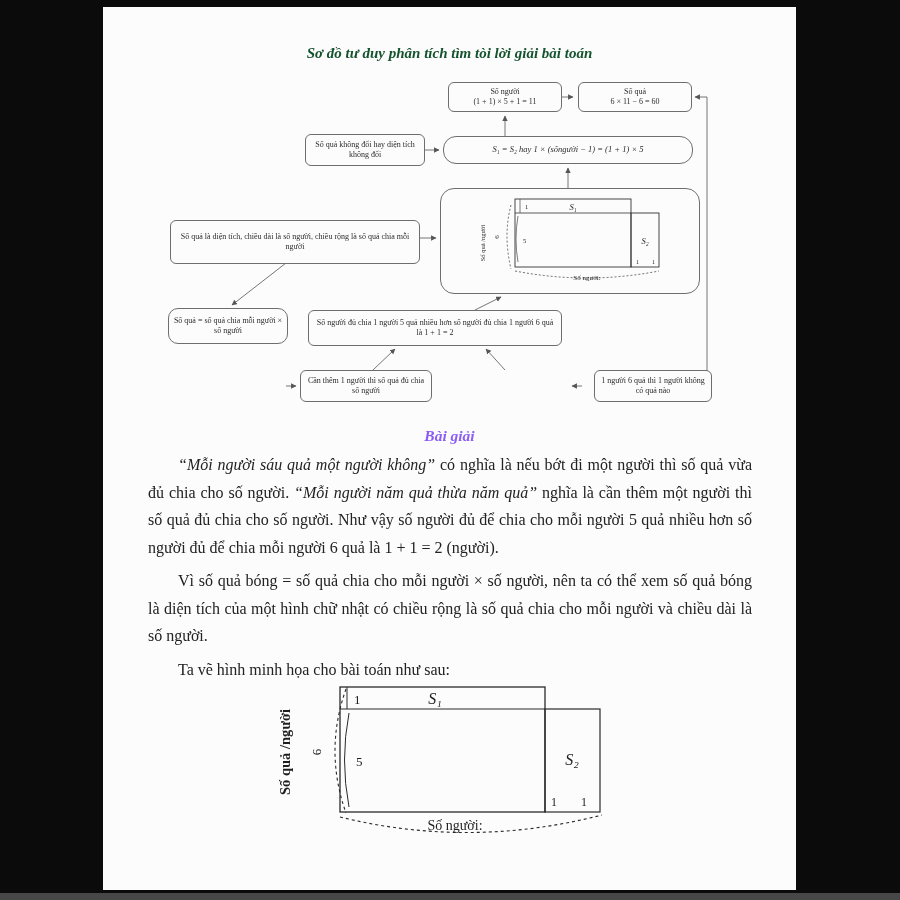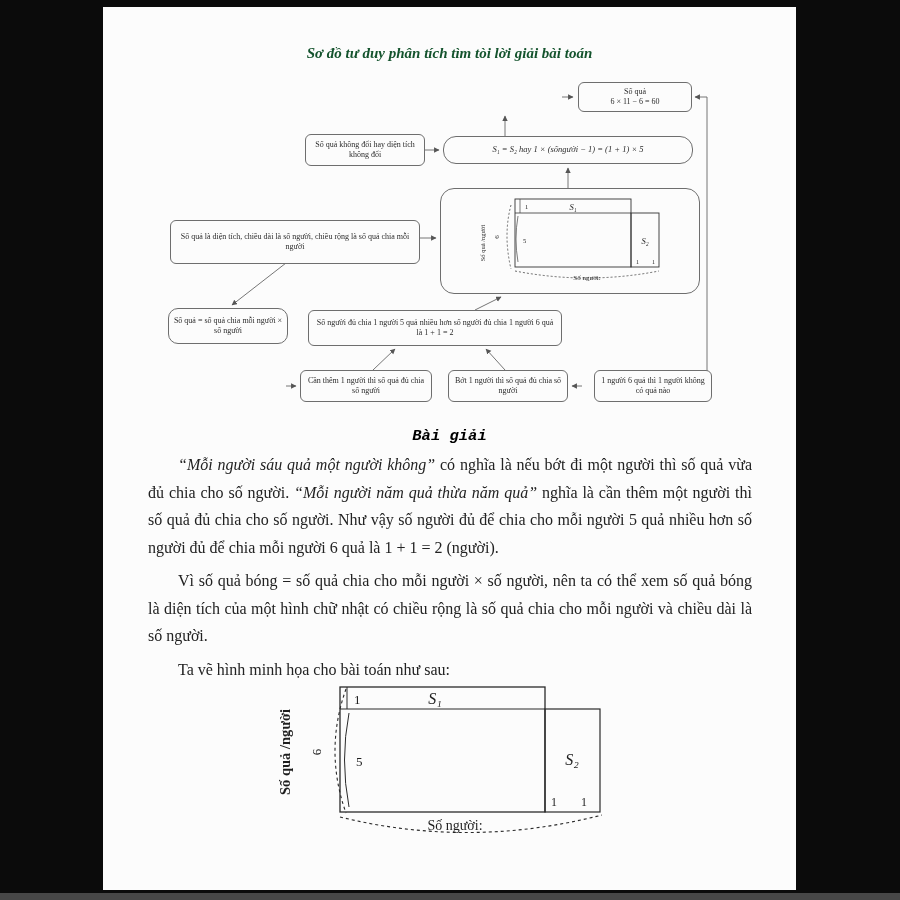--- a/index.html
+++ b/index.html
@@ -29,21 +29,21 @@
   }
   .fb .l{display:block;}
   .fb.math{font-style:italic;font-size:8.5px;}
   .bigbox{
     position:absolute;box-sizing:border-box;border:1px solid #6e6e6e;border-radius:14px;
     background:#fcfcfc;z-index:2;
   }
   
   .heading{
     position:absolute;top:420px;left:0;width:100%;text-align:center;
-    font-weight:bold;font-style:italic;font-size:15.5px;color:#000000;font-family:Liberation Mono, monospace;
+    font-weight:bold;font-style:italic;font-size:15.5px;color:#8b5cf6;
   }
   .bodytext{
     position:absolute;top:444px;left:45px;width:604px;
     font-size:16px;line-height:1.72;text-align:justify;color:#222;
   }
   .bodytext p{margin:0 0 6px 0;text-indent:30px;}
   .bodytext .q{font-style:italic;}
   
   .figure{position:absolute;left:167px;top:660px;width:350px;height:195px;}
   svg text{fill:#1e1e1e;}
@@ -73,20 +73,24 @@
         <path d="M150,185 L87,234" marker-end="url(#arr)"></path>
         <path d="M330,239 L356,226" marker-end="url(#arr)"></path>
         <path d="M228,299 L250,278" marker-end="url(#arr)"></path>
         <path d="M360,299 L341,278" marker-end="url(#arr)"></path>
         <path d="M141,315 L151,315" marker-end="url(#arr)"></path>
         <path d="M437,315 L427,315" marker-end="url(#arr)"></path>
         <path d="M555,311 L562,311 L562,26 L550,26" marker-end="url(#arr)"></path>
       </g>
     </svg>
 
+    <div class="fb" style="left:303px;top:11px;width:114px;height:30px;">
+      <span class="l">Số người</span>
+      <span class="l">(1 + 1) × 5 + 1 = 11</span>
+    </div>
 
     <div class="fb" style="left:433px;top:11px;width:114px;height:30px;">
       <span class="l">Số quả</span>
       <span class="l">6 × 11 − 6 = 60</span>
     </div>
 
     <div class="fb" style="left:160px;top:63px;width:120px;height:32px;">Số quả không đổi hay diện tích không đổi</div>
 
     <div class="fb math" style="left:298px;top:65px;width:250px;height:28px;border-radius:13px;">S₁ = S₂   hay   1 × (sốngười − 1) = (1 + 1) × 5</div>
 
@@ -115,21 +119,20 @@
       </svg>
     </div>
 
     <div class="fb" style="left:23px;top:237px;width:120px;height:36px;border-radius:10px;">Số quả = số quả chia mỗi người × số người</div>
 
     <div class="fb" style="left:163px;top:239px;width:254px;height:36px;">Số người đủ chia 1 người 5 quả nhiều hơn số người đủ chia 1 người 6 quả là 1 + 1 = 2</div>
 
 
     <div class="fb" style="left:155px;top:299px;width:132px;height:32px;">Cần thêm 1 người thì số quả đủ chia số người</div>
 
-    <div class="fb" style="left:303px;top:299px;width:120px;height:32px;">Bớt 1 người thì số quả đủ chia số người</div>
 
     <div class="fb" style="left:437px;top:299px;width:118px;height:32px;margin-left:12px;">1 người 6 quả thì 1 người không có quả nào</div>
   </div>
 
   <div class="heading">Bài giải</div>
 
   <div class="bodytext">
     <p><span class="q">“Mỗi người sáu quả một người không”</span><span> có nghĩa là nếu bớt đi một người thì số quả vừa đủ chia cho số người. </span><span class="q">“Mỗi người năm quả thừa năm quả”</span><span> nghĩa là cần thêm một người thì số quả đủ chia cho số người. Như vậy số người đủ để chia cho mỗi người 5 quả nhiều hơn số người đủ để chia mỗi người 6 quả là 1 + 1 = 2 (người).</span></p>
     <p>Vì số quả bóng = số quả chia cho mỗi người × số người, nên ta có thể xem số quả bóng là diện tích của một hình chữ nhật có chiều rộng là số quả chia cho mỗi người và chiều dài là số người.</p>
     <p>Ta vẽ hình minh họa cho bài toán như sau:</p>

